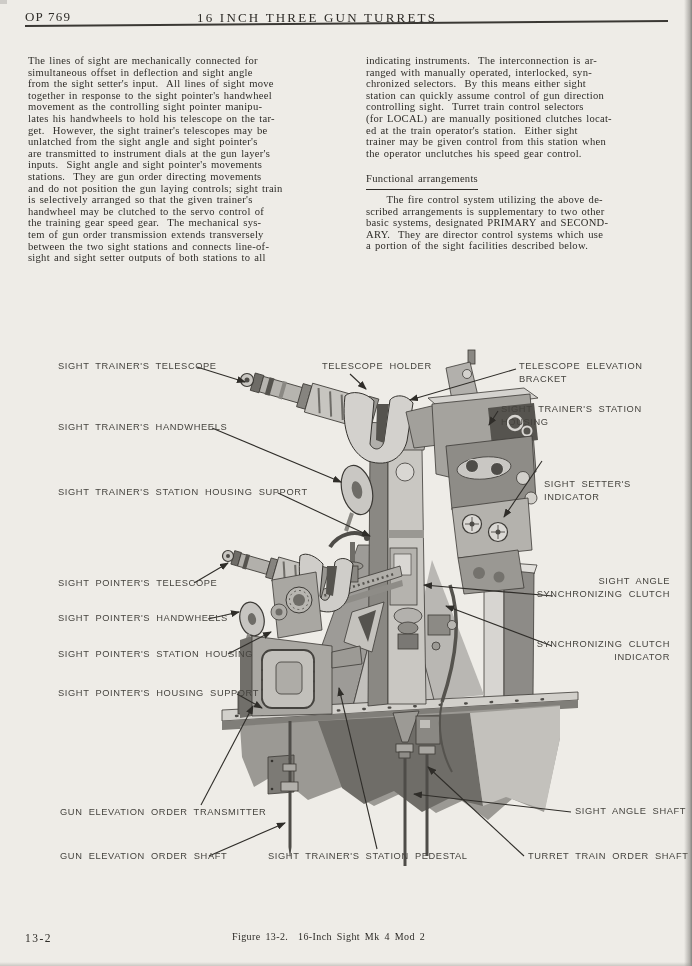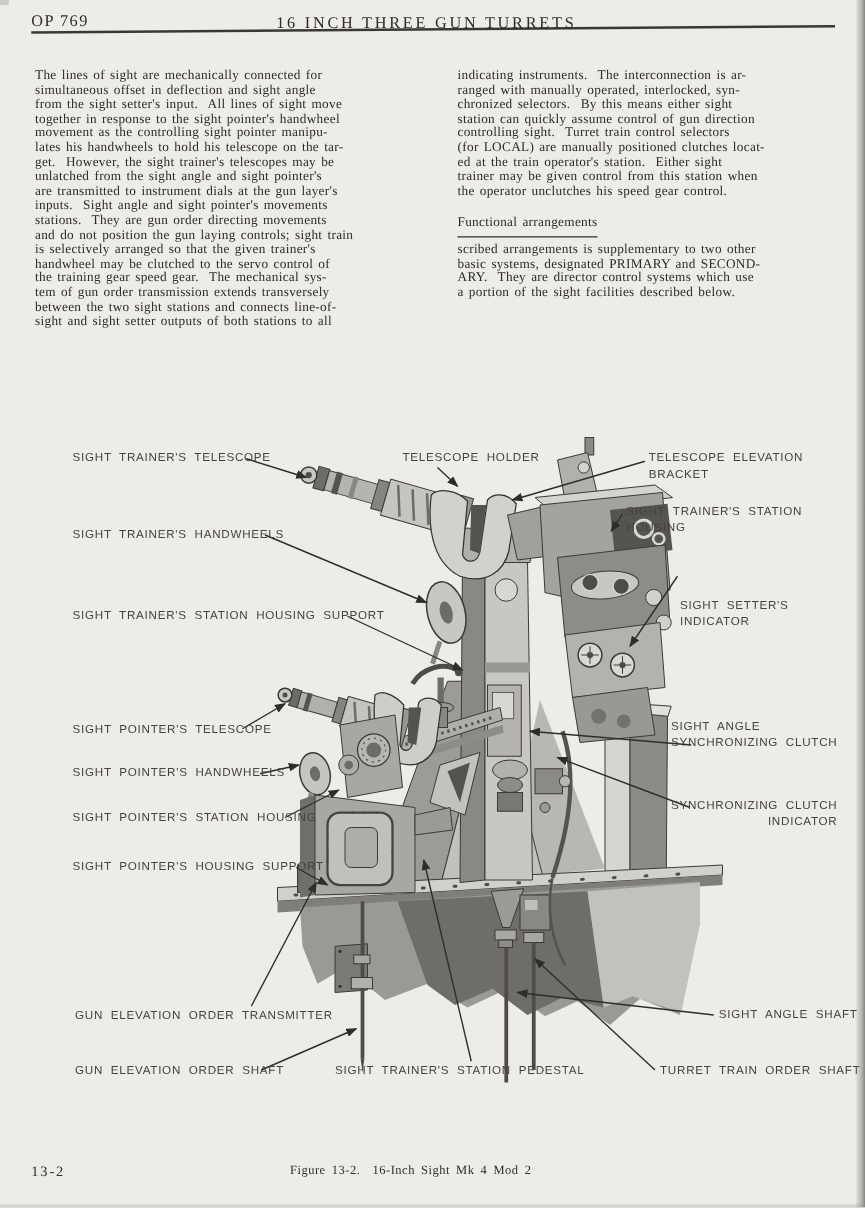--- a/index.html
+++ b/index.html
@@ -4,35 +4,35 @@
 <style>
   :root{
     --paper:#eeece7; --ink:#2e2c28; --label-ink:#45433e; --line:#35332f;
   }
   html,body{margin:0;padding:0;background:#d8d6d1;}
   .page{position:relative;width:692px;height:966px;margin:0 auto;background:var(--paper);
         overflow:hidden;font-family:"Liberation Serif",serif;color:var(--ink);}
   .art{position:absolute;left:0;top:0;}
   
   .doc-number{position:absolute;left:25px;top:9px;font-size:13px;letter-spacing:1.2px;}
-  .doc-title{position:absolute;left:197px;top:10px;font-size:13px;letter-spacing:2.2px;margin-left:24px;}
+  .doc-title{position:absolute;left:197px;top:10px;font-size:13px;letter-spacing:2.2px;}
   
   .col{position:absolute;font-size:10.6px;line-height:11.6px;letter-spacing:.25px;word-spacing:1.2px;}
   .col-left{left:28px;top:55px;width:324px;}
   .col-right{left:366px;top:55px;width:314px;}
   .tline{white-space:pre-wrap;}
   .heading{margin:14px 0 9px 0;}
   .heading span{border-bottom:1px solid var(--ink);padding-bottom:5px;}
   
   .callout{position:absolute;font-family:"Liberation Sans",sans-serif;font-size:9.3px;
            line-height:13px;letter-spacing:.6px;word-spacing:3px;color:var(--label-ink);
            white-space:pre-line;}
   .cl-0{left:58px;top:360px}.cl-1{left:322px;top:360px}.cl-2{left:519px;top:360px}
   .cl-3{left:501px;top:403px}.cl-4{left:58px;top:421px}.cl-5{left:544px;top:478px}
-  .cl-6{left:58px;top:486px}.cl-7{right:22px;top:575px;}
+  .cl-6{left:58px;top:486px}.cl-7{right:22px;top:575px;text-align:right}
   .cl-8{left:58px;top:577px}.cl-9{left:58px;top:612px}
   .cl-10{right:22px;top:638px;text-align:right}.cl-11{left:58px;top:648px}
   .cl-12{left:58px;top:687px}.cl-13{left:60px;top:806px}.cl-14{left:575px;top:805px}
   .cl-15{left:60px;top:850px}.cl-16{left:268px;top:850px}.cl-17{left:528px;top:850px}
   
   .caption{position:absolute;left:232px;top:908px;font-size:10px;letter-spacing:.4px;
            word-spacing:2px;white-space:pre;margin-top:23px;}
   .folio{position:absolute;left:25px;top:932px;font-size:11.5px;letter-spacing:1.5px;}
   
   .edge-right{position:absolute;right:0;top:0;width:8px;height:100%;
@@ -289,20 +289,21 @@
         <div class="tline">controlling sight.  Turret train control selectors</div>
         <div class="tline">(for LOCAL) are manually positioned clutches locat-</div>
         <div class="tline">ed at the train operator's station.  Either sight</div>
         <div class="tline">trainer may be given control from this station when</div>
         <div class="tline">the operator unclutches his speed gear control.</div>
       </div>
     <div class="heading">
       <span>Functional arrangements</span>
     </div>
     <div>
+        <div class="tline">     The fire control system utilizing the above de-</div>
         <div class="tline">scribed arrangements is supplementary to two other</div>
         <div class="tline">basic systems, designated PRIMARY and SECOND-</div>
         <div class="tline">ARY.  They are director control systems which use</div>
         <div class="tline">a portion of the sight facilities described below.</div>
       </div>
   </div>
 
   <div class="callout cl-0">SIGHT TRAINER'S TELESCOPE</div>
   <div class="callout cl-1">TELESCOPE HOLDER</div>
   <div class="callout cl-2">TELESCOPE ELEVATION BRACKET</div>

